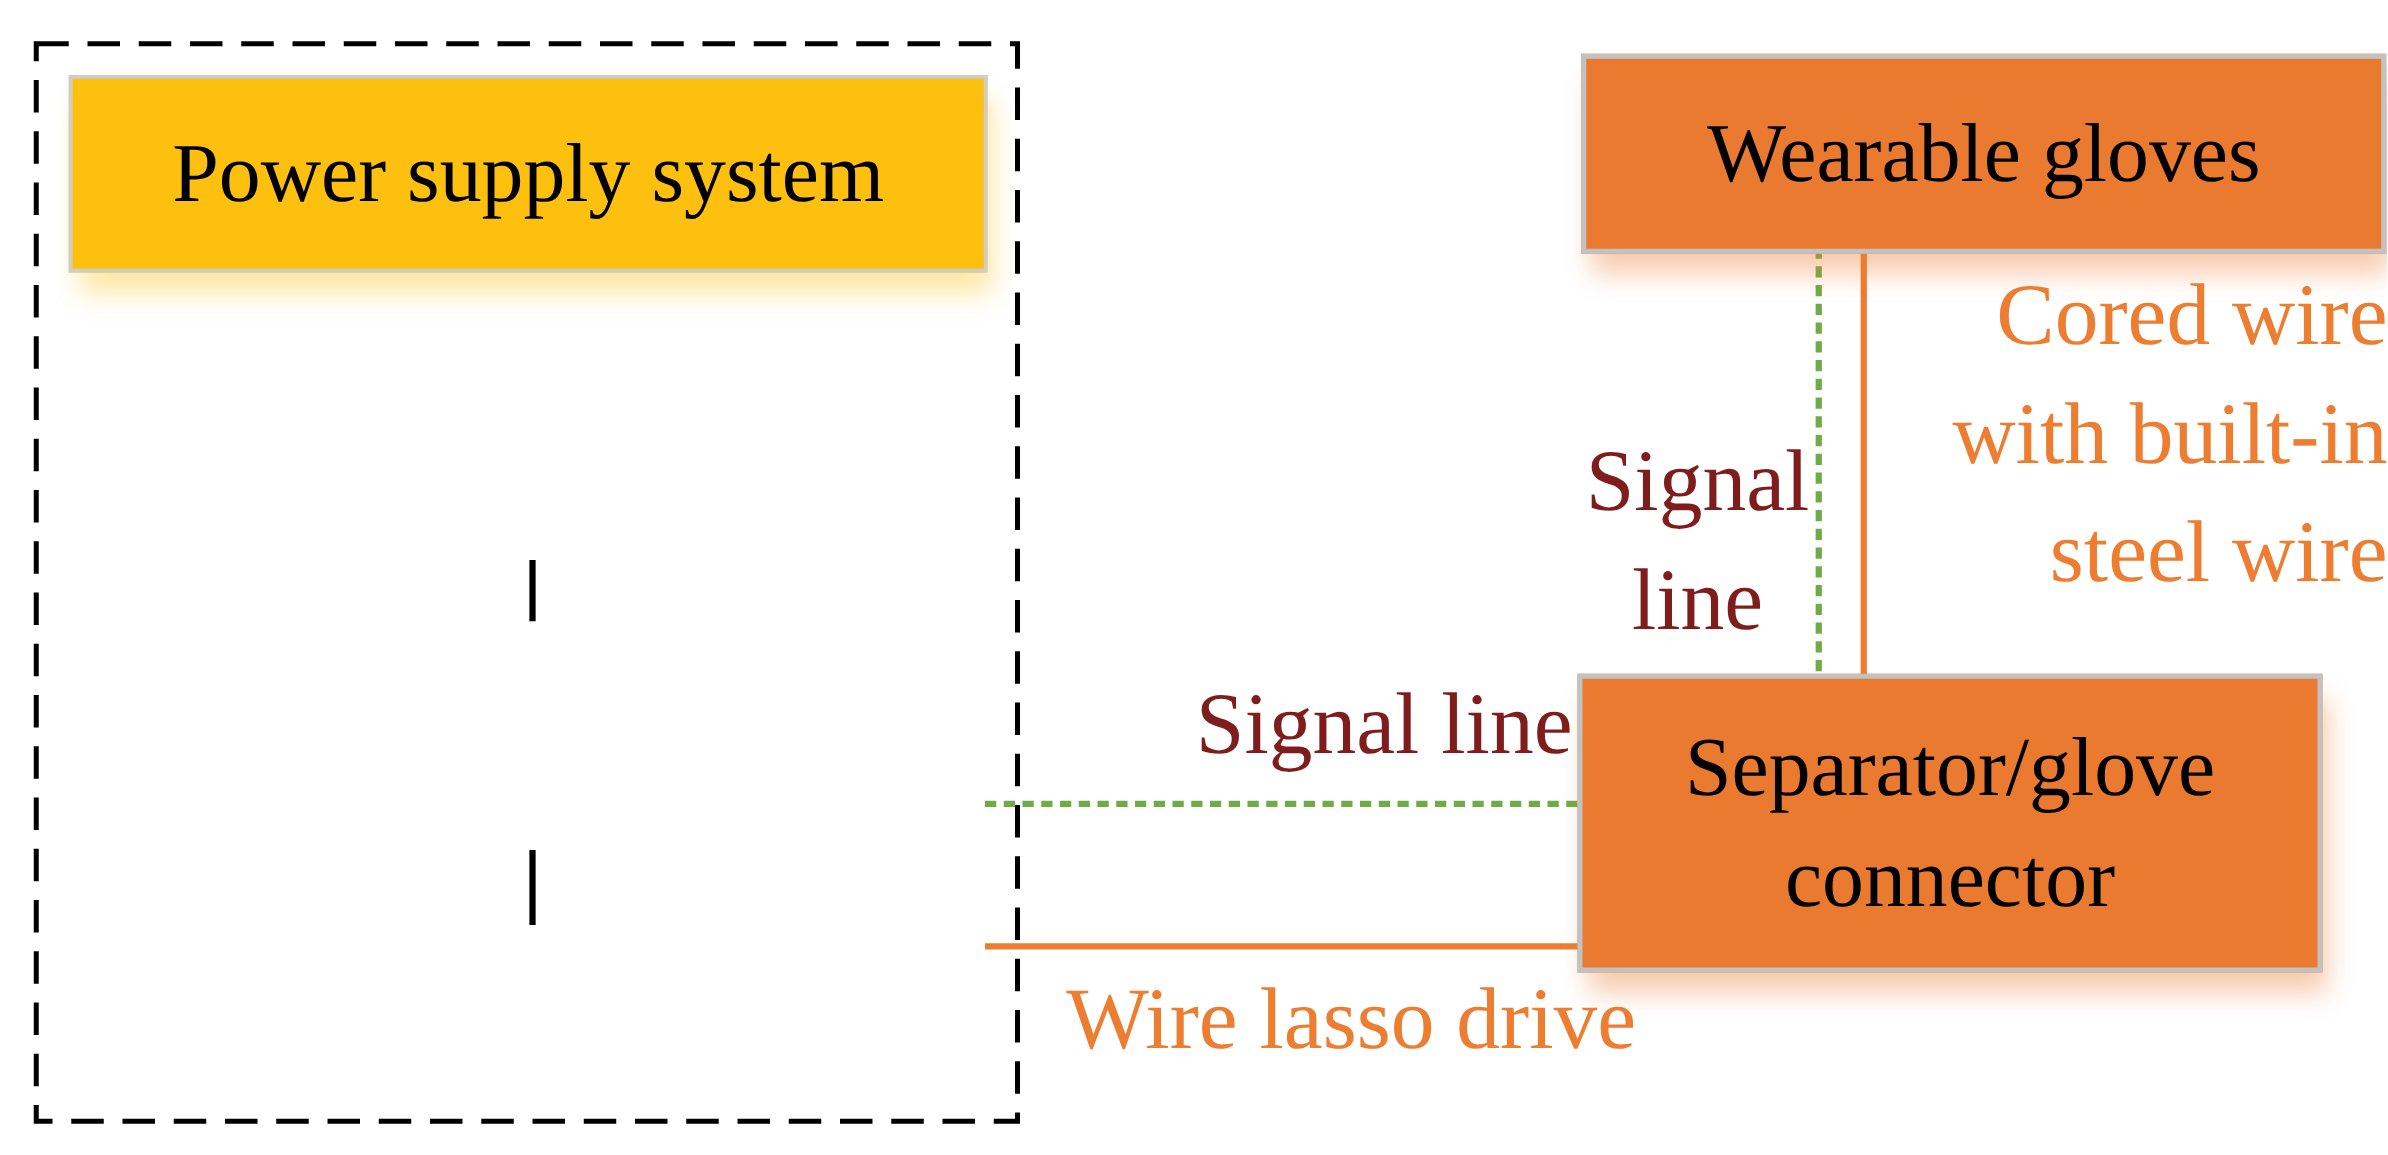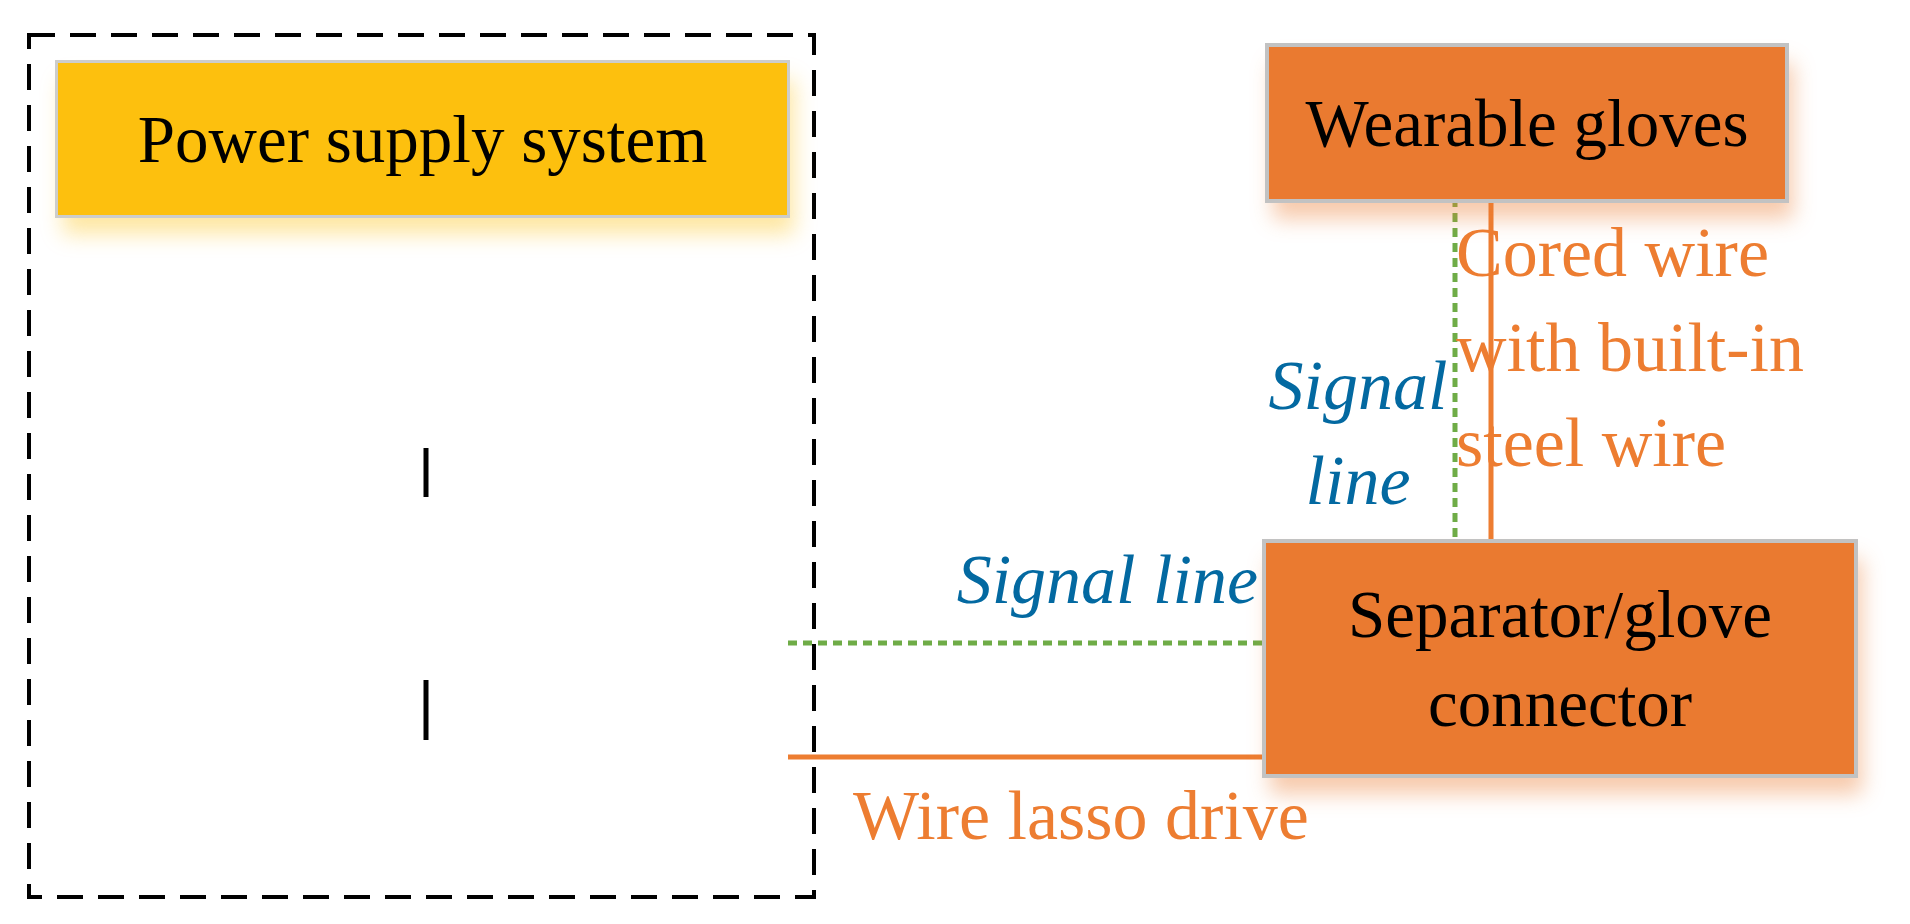--- a/index.html
+++ b/index.html
@@ -35,21 +35,21 @@
   .box-orange{
     background:#ea7a30;border:4px solid #c2c2c2;
     box-shadow:6px 18px 20px -2px rgba(234,122,48,0.40);
   }
   .wire-label{
     position:absolute;
     font-size:70px;line-height:95px;
     white-space:pre-line;
     z-index:3;
   }
-  .green-text{color:#0369a1;font-style:italic;}
+  .green-text{color:#7f1d1d;}
   .orange-text{color:#ed7d31;}
 </style>
 </head>
 <body>
 
 <div class="canvas">
 
   <svg class="wires" width="1910" height="924" viewBox="0 0 1910 924">
 
     <rect x="29" y="35" width="785" height="862" fill="none" stroke="#000000" stroke-width="4" stroke-dasharray="26 15"></rect>
@@ -65,29 +65,29 @@
     <line x1="788" y1="643" x2="1266" y2="643" stroke="#6fac47" stroke-width="5" stroke-dasharray="9 6"></line>
 
     <line x1="788" y1="757" x2="1266" y2="757" stroke="#ed7d31" stroke-width="5"></line>
   </svg>
 
   <div class="box box-yellow" style="left:55px;top:60px;width:735px;height:158px;">Power supply system</div>
 
 
 
 
-  <div class="box box-orange" style="left:1265px;top:43px;width:524px;height:160px;">Wearable gloves</div>
+  <div class="box box-orange" style="left:1265px;top:43px;width:644px;height:160px;">Wearable gloves</div>
 
   <div class="box box-orange" style="left:1262px;top:539px;width:596px;height:239px;">Separator/glove
 connector</div>
 
   <div class="wire-label green-text" style="left:1208px;top:338px;width:300px;text-align:center;">Signal
 line</div>
 
-  <div class="wire-label orange-text" style="left:1456px;top:205px;width:382px;text-align:left;">Cored wire
+  <div class="wire-label orange-text" style="left:1528px;top:205px;width:382px;text-align:right;">Cored wire
 with built-in
 steel wire</div>
 
   <div class="wire-label green-text" style="left:938px;top:532px;width:320px;text-align:right;">Signal line</div>
 
   <div class="wire-label orange-text" style="left:853px;top:768px;width:600px;text-align:left;">Wire lasso drive</div>
 
 </div>
 
 </body></html>

